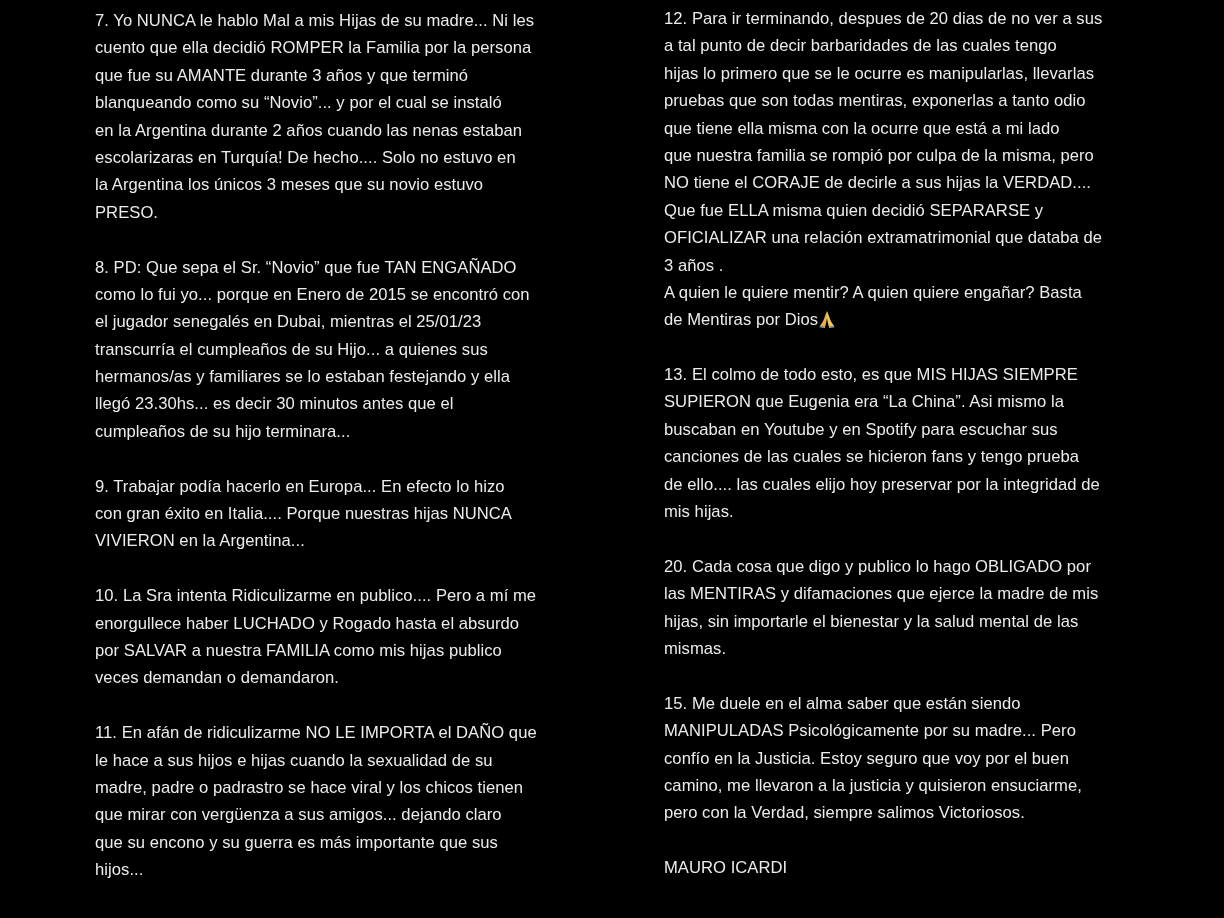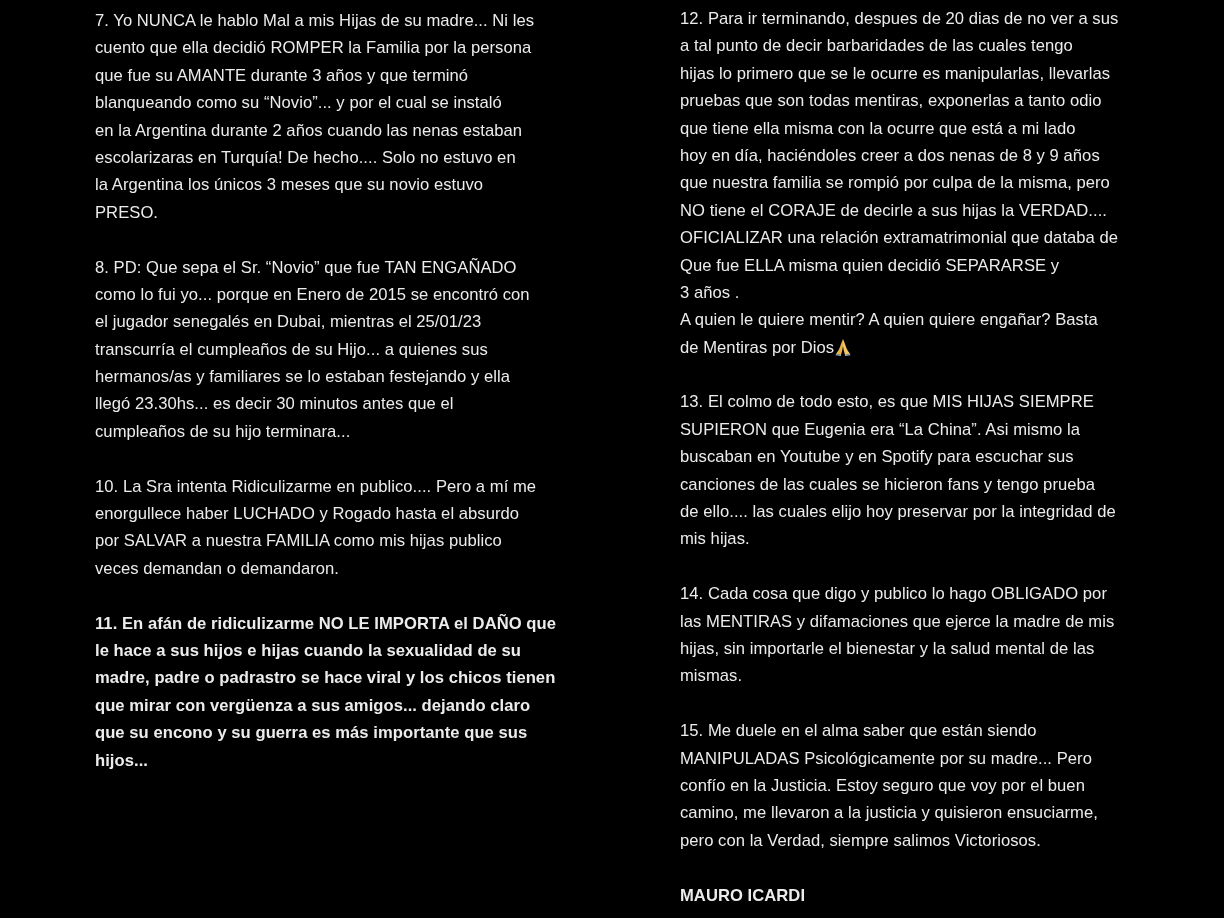--- a/index.html
+++ b/index.html
@@ -32,23 +32,23 @@
     .panel-left { left: 0; width: 612px; }
     .panel-right { left: 612px; width: 612px; }
     .text-block {
       position: absolute;
       font-size: 16.6px;
       line-height: 27.4px;
       letter-spacing: 0.05px;
       white-space: nowrap;
     }
     .left-text { left: 95px; top: 7px; }
-    .right-text { left: 68px; top: 5px; }
+    .right-text { left: 52px; top: 5px; }
     .para { margin: 0 0 27.4px 0; }
-    .para.tight { margin-bottom: 0; font-weight: bold; }
+    .para.tight { margin-bottom: 0; }
     .line { display: block; height: 27.4px; }
     .emoji {
       display: inline-block;
       width: 16px;
       height: 18px;
       vertical-align: -3px;
       margin-left: 1px;
     }
   </style>
 </head>
@@ -73,20 +73,25 @@
     <div class="para">
       <span class="line">8. PD: Que sepa el Sr. “Novio” que fue TAN ENGAÑADO</span>
       <span class="line">como lo fui yo... porque en Enero de 2015 se encontró con</span>
       <span class="line">el jugador senegalés en Dubai, mientras el 25/01/23</span>
       <span class="line">transcurría el cumpleaños de su Hijo... a quienes sus</span>
       <span class="line">hermanos/as y familiares se lo estaban festejando y ella</span>
       <span class="line">llegó 23.30hs... es decir 30 minutos antes que el</span>
       <span class="line">cumpleaños de su hijo terminara...</span>
     </div>
 
+    <div class="para">
+      <span class="line">9. Trabajar podía hacerlo en Europa...  En efecto lo hizo</span>
+      <span class="line">con gran éxito en Italia.... Porque nuestras hijas NUNCA</span>
+      <span class="line">VIVIERON en la Argentina...</span>
+    </div>
 
     <div class="para">
       <span class="line">10. La Sra intenta Ridiculizarme en publico.... Pero a mí me</span>
       <span class="line">enorgullece haber LUCHADO y Rogado hasta el absurdo</span>
       <span class="line">por SALVAR a nuestra FAMILIA como mis hijas publico</span>
       <span class="line">veces demandan o demandaron.</span>
     </div>
 
     <div class="para tight">
       <span class="line">11. En afán de ridiculizarme NO LE IMPORTA el DAÑO que</span>
@@ -102,46 +107,45 @@
 
 <div class="panel panel-right">
   <div class="text-block right-text">
 
     <div class="para">
       <span class="line">12. Para ir terminando, despues de 20 dias de no ver a sus</span>
       <span class="line">a tal punto de decir barbaridades de las cuales tengo</span>
       <span class="line">hijas lo primero que se le ocurre es manipularlas, llevarlas</span>
       <span class="line">pruebas que son todas mentiras, exponerlas a tanto odio</span>
       <span class="line">que tiene ella misma con la ocurre que está a mi lado</span>
-      <span class="line">hoy en día, haciéndoles creer a dos nenas de 8 y 9 años</span>
       <span class="line">que nuestra familia se rompió por culpa de la misma, pero</span>
       <span class="line">NO tiene el CORAJE de decirle a sus hijas la VERDAD....</span>
+      <span class="line">Que fue ELLA misma quien decidió SEPARARSE y</span>
       <span class="line">OFICIALIZAR una relación extramatrimonial que databa de</span>
-      <span class="line">Que fue ELLA misma quien decidió SEPARARSE y</span>
       <span class="line">3 años .</span>
       <span class="line">A quien le quiere mentir? A quien quiere engañar?   Basta</span>
       <span class="line"><span>de Mentiras por Dios</span><svg class="emoji" viewBox="0 0 16 18">
           <path d="M8 1 C7 3 6 6 5 9 C4 12 2 14 1 16 L6 17 C7 14 7.6 11 8 8 Z" fill="#e8b04a"></path>
           <path d="M8 1 C9 3 10 6 11 9 C12 12 14 14 15 16 L10 17 C9 14 8.4 11 8 8 Z" fill="#f2c463"></path>
           <path d="M1 16 L6 17 L6 18 L0.5 17.2 Z" fill="#8fb6d8"></path>
           <path d="M15 16 L10 17 L10 18 L15.5 17.2 Z" fill="#8fb6d8"></path>
         </svg></span>
     </div>
 
     <div class="para">
       <span class="line">13. El colmo de todo esto, es que MIS HIJAS SIEMPRE</span>
       <span class="line">SUPIERON  que Eugenia era “La China”. Asi mismo la</span>
       <span class="line">buscaban en Youtube y en Spotify para escuchar sus</span>
       <span class="line">canciones de las cuales se hicieron fans y tengo prueba</span>
       <span class="line">de ello.... las cuales elijo hoy preservar por la integridad de</span>
       <span class="line">mis hijas.</span>
     </div>
 
     <div class="para">
-      <span class="line">14. Cada cosa que digo y publico lo hago OBLIGADO por</span>
+      <span class="line">20. Cada cosa que digo y publico lo hago OBLIGADO por</span>
       <span class="line">las MENTIRAS  y difamaciones que ejerce la madre de mis</span>
       <span class="line">hijas, sin importarle el bienestar y la salud mental de las</span>
       <span class="line">mismas.</span>
     </div>
 
     <div class="para">
       <span class="line">15. Me duele en el alma saber que están siendo</span>
       <span class="line">MANIPULADAS Psicológicamente por su madre... Pero</span>
       <span class="line">confío en la Justicia. Estoy seguro que voy por el buen</span>
       <span class="line">camino, me llevaron a la justicia y quisieron ensuciarme,</span>

